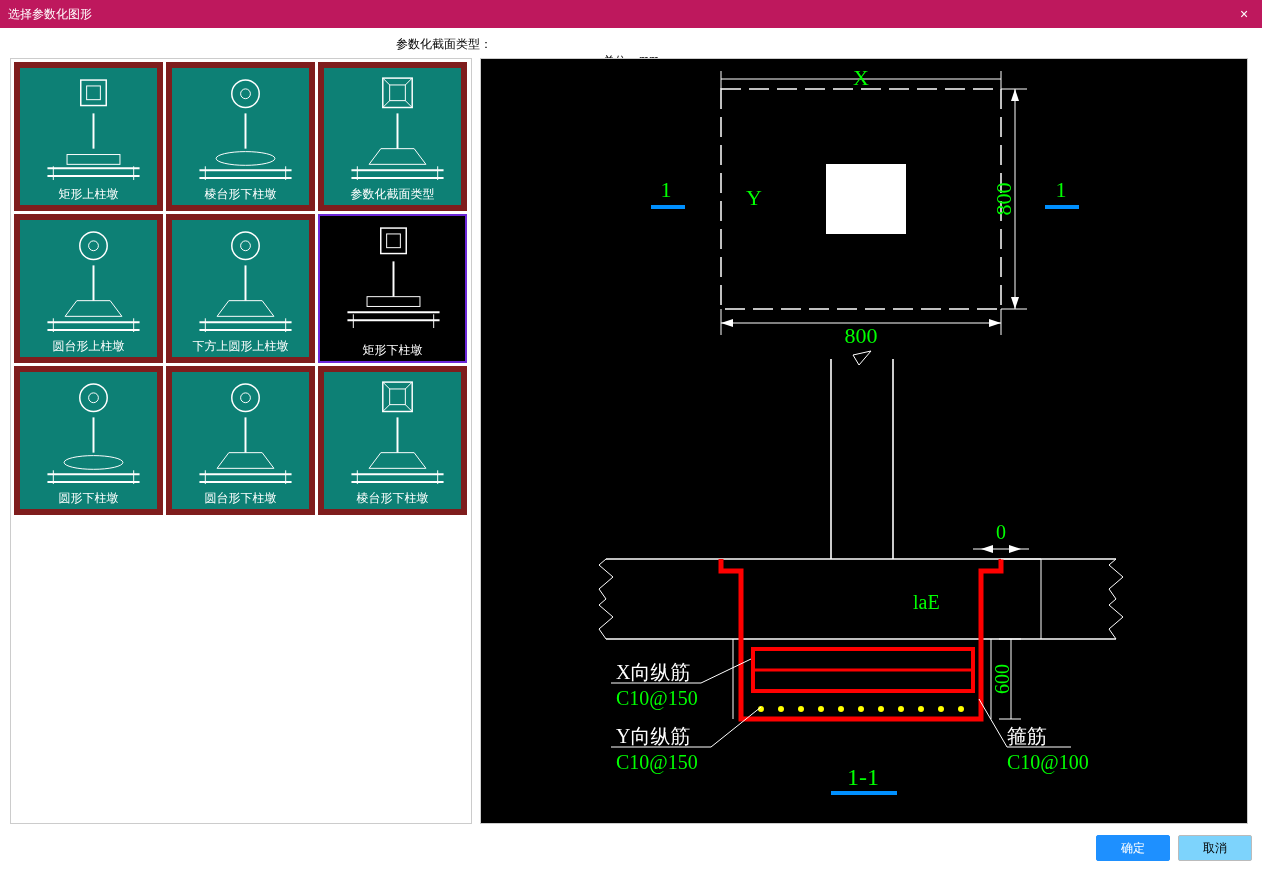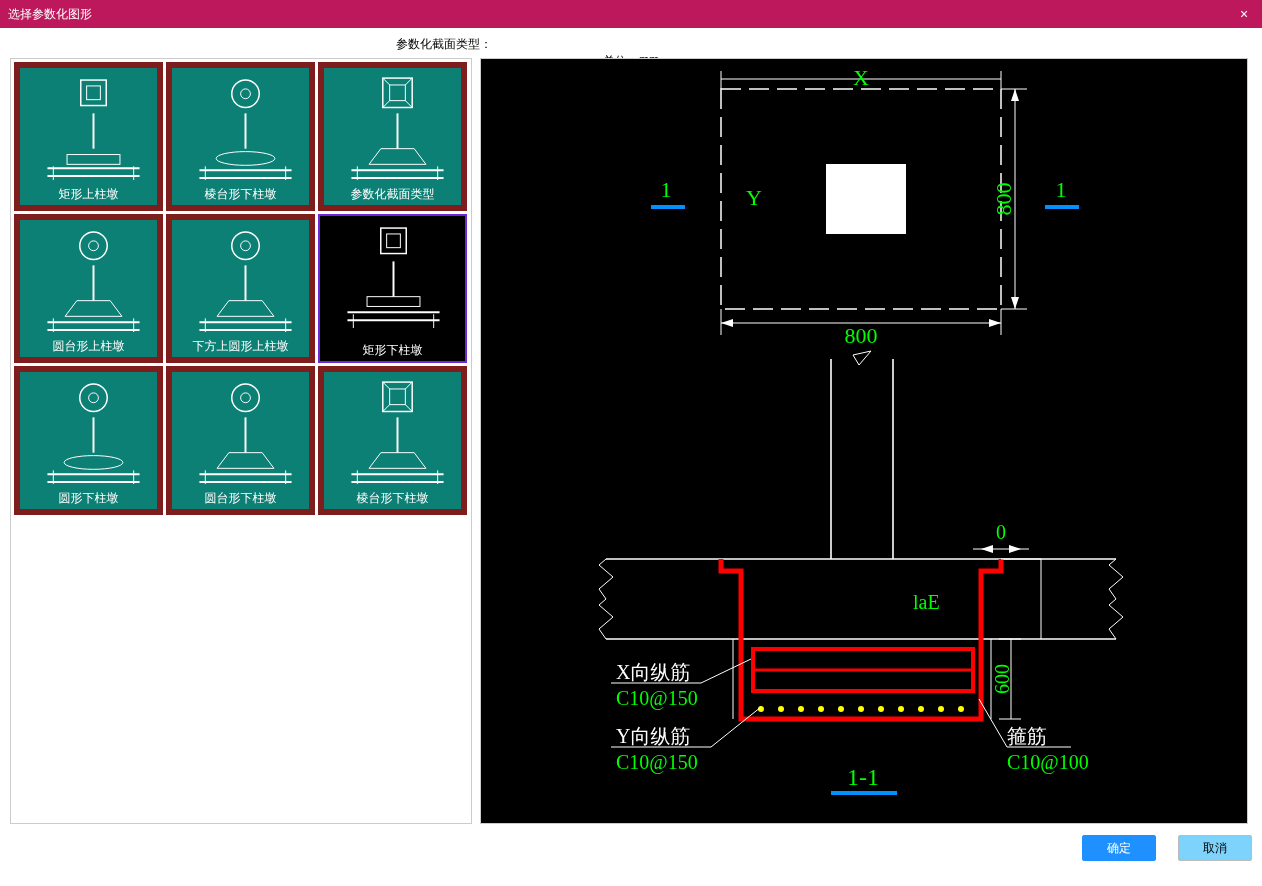--- a/index.html
+++ b/index.html
@@ -12,21 +12,21 @@
   .labels-row .right-lbl{display:flex;}
   .labels-row .right-lbl span{display:inline-block;}
   .labels-row .unit-name{width:36px;}
   .panels{flex:1;display:flex;gap:8px;}
   .left-panel{width:462px;height:766px;border:1px solid #ccc;background:#fff;box-sizing:border-box;padding:3px;display:flex;flex-wrap:wrap;align-content:flex-start;gap:3px;}
   .right-panel{width:768px;height:766px;border:1px solid #ccc;background:#000;box-sizing:border-box;position:relative;}
   .thumb{width:149px;height:149px;background:#0d8075;border:6px solid #7f1d1d;box-sizing:border-box;position:relative;cursor:pointer;}
   .thumb.selected{border:2px solid #6d28d9;background:#000;}
   .thumb svg{position:absolute;left:0;top:0;}
   .thumb-label{position:absolute;bottom:2px;left:0;right:0;text-align:center;color:#fff;font-size:12px;}
-  .footer{height:40px;display:flex;justify-content:flex-end;align-items:center;padding:0 10px;gap:22px;}
+  .footer{height:40px;display:flex;justify-content:flex-end;align-items:center;padding:0 10px;gap:8px;}
   .btn{min-width:74px;height:26px;border:1px solid #bbb;background:#7dd3fc;border-radius:2px;cursor:pointer;font-size:12px;}
   .btn.primary{background:#1e90ff;color:#fff;border-color:#1e90ff;}
   
   .preview-svg text{font-family:"SimSun",serif;}
 </style>
 </head>
 <body>
 
 <div class="titlebar">
   <span class="title">选择参数化图形</span>

